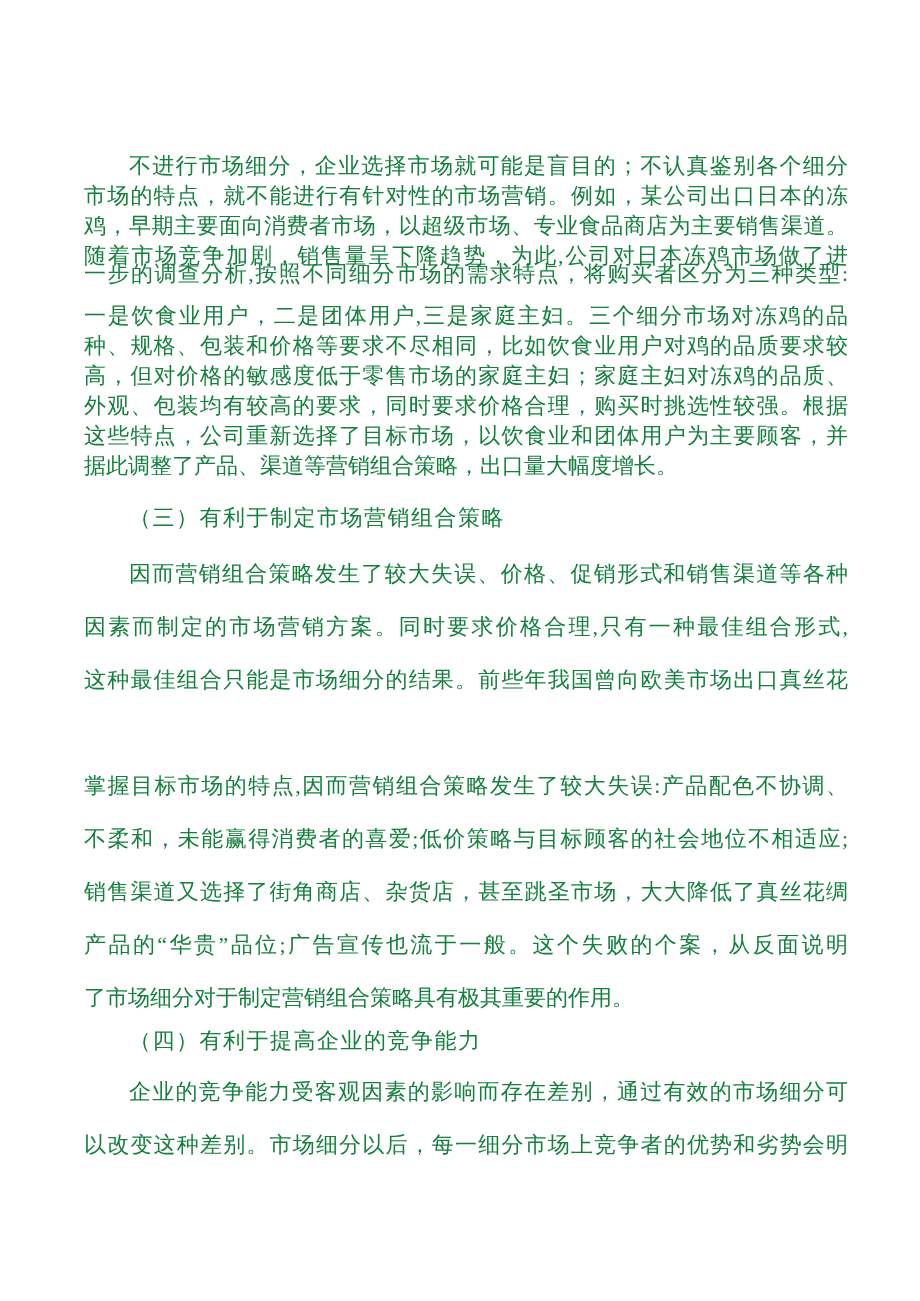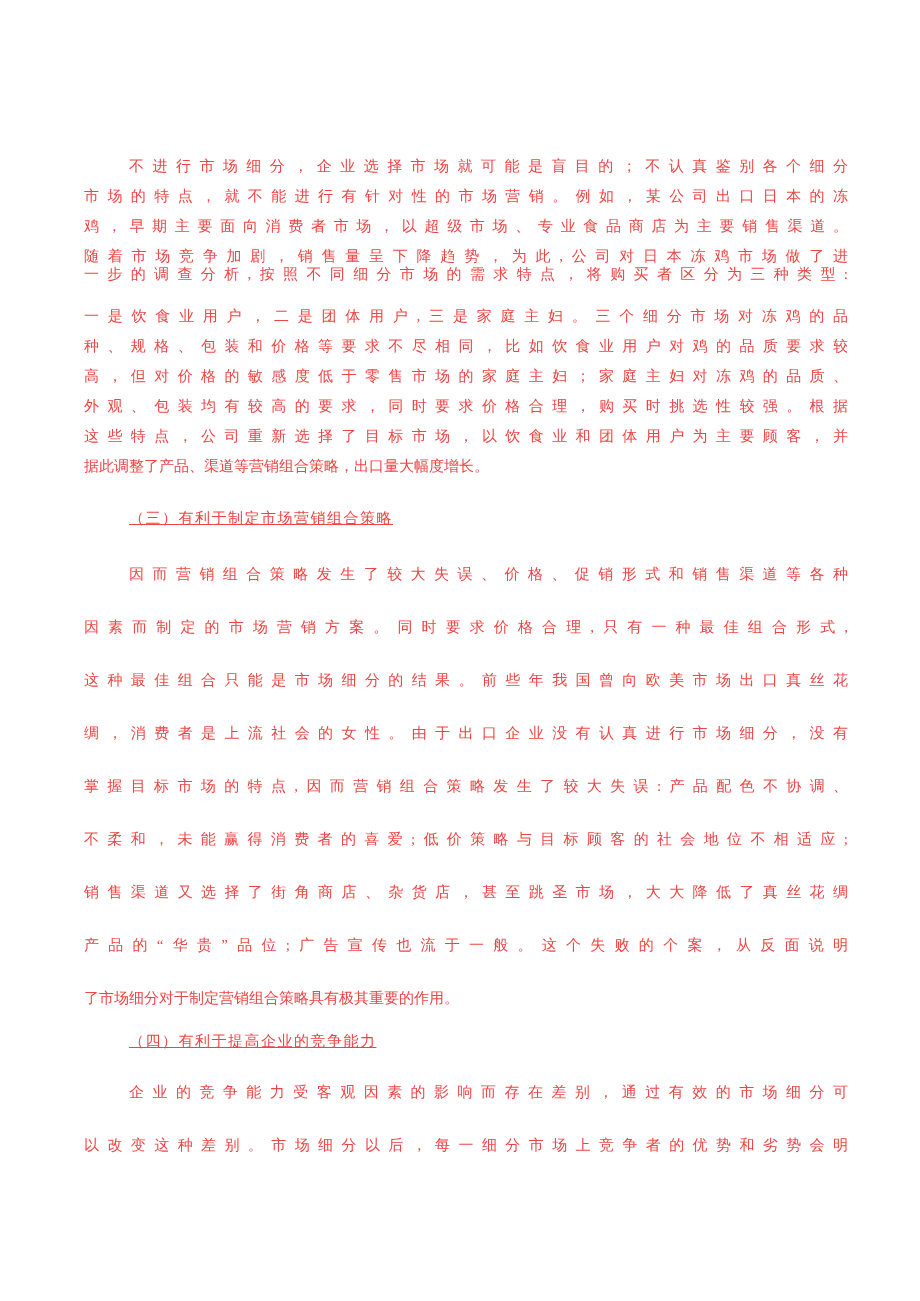--- a/index.html
+++ b/index.html
@@ -14,41 +14,40 @@
     background: #ffffff;
     overflow: hidden;
     font-family: "Liberation Serif", "DejaVu Serif", serif;
   }
   .line {
     position: absolute;
     left: 84px;
     width: 764px;
     height: 30px;
     line-height: 30px;
-    font-size: 15px;
-    color: #ef4444;
+    font-size: 22px;
+    color: #15803d;
     text-align: justify;
     text-align-last: justify;
     letter-spacing: 0;
     white-space: normal;
     overflow: visible;
   }
   .nofill {
     text-align: center;
     text-align-last: left;
   }
   .indent {
     text-indent: 45px;
   }
   .heading {
     text-align: left;
     text-align-last: left;
     text-indent: 45px;
     letter-spacing: 1.5px;
-    text-decoration: underline;
   }
 </style>
 </head>
 <body>
 
 <div class="page">
 
   <div class="line indent" style="top:151px">不进行市场细分，企业选择市场就可能是盲目的；不认真鉴别各个细分</div>
   <div class="line" style="top:181px">市场的特点，就不能进行有针对性的市场营销。例如，某公司出口日本的冻</div>
   <div class="line" style="top:211px">鸡，早期主要面向消费者市场，以超级市场、专业食品商店为主要销售渠道。</div>
@@ -59,21 +58,20 @@
   <div class="line" style="top:361px">高，但对价格的敏感度低于零售市场的家庭主妇；家庭主妇对冻鸡的品质、</div>
   <div class="line" style="top:391px">外观、包装均有较高的要求，同时要求价格合理，购买时挑选性较强。根据</div>
   <div class="line" style="top:421px">这些特点，公司重新选择了目标市场，以饮食业和团体用户为主要顾客，并</div>
   <div class="line nofill" style="top:451px">据此调整了产品、渠道等营销组合策略，出口量大幅度增长。</div>
 
   <div class="line heading" style="top:503px">（三）有利于制定市场营销组合策略</div>
 
   <div class="line indent" style="top:559px">因而营销组合策略发生了较大失误、价格、促销形式和销售渠道等各种</div>
   <div class="line" style="top:612px">因素而制定的市场营销方案。同时要求价格合理,只有一种最佳组合形式,</div>
   <div class="line" style="top:665px">这种最佳组合只能是市场细分的结果。前些年我国曾向欧美市场出口真丝花</div>
-  <div class="line" style="top:718px">绸，消费者是上流社会的女性。由于出口企业没有认真进行市场细分，没有</div>
   <div class="line" style="top:771px">掌握目标市场的特点,因而营销组合策略发生了较大失误:产品配色不协调、</div>
   <div class="line" style="top:824px">不柔和，未能赢得消费者的喜爱;低价策略与目标顾客的社会地位不相适应;</div>
   <div class="line" style="top:877px">销售渠道又选择了街角商店、杂货店，甚至跳圣市场，大大降低了真丝花绸</div>
   <div class="line" style="top:930px">产品的“华贵”品位;广告宣传也流于一般。这个失败的个案，从反面说明</div>
   <div class="line nofill" style="top:983px">了市场细分对于制定营销组合策略具有极其重要的作用。</div>
 
   <div class="line heading" style="top:1026px">（四）有利于提高企业的竞争能力</div>
 
   <div class="line indent" style="top:1077px">企业的竞争能力受客观因素的影响而存在差别，通过有效的市场细分可</div>
   <div class="line" style="top:1130px">以改变这种差别。市场细分以后，每一细分市场上竞争者的优势和劣势会明</div>

